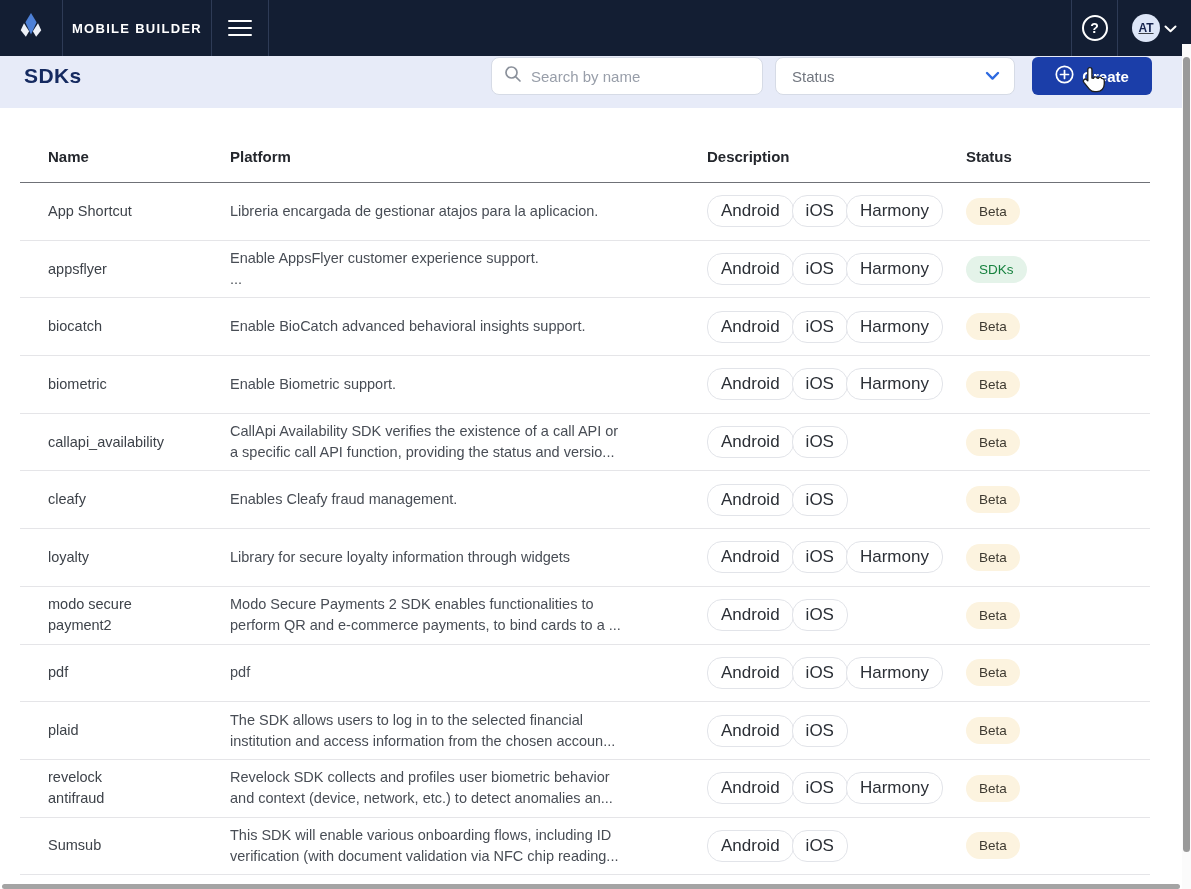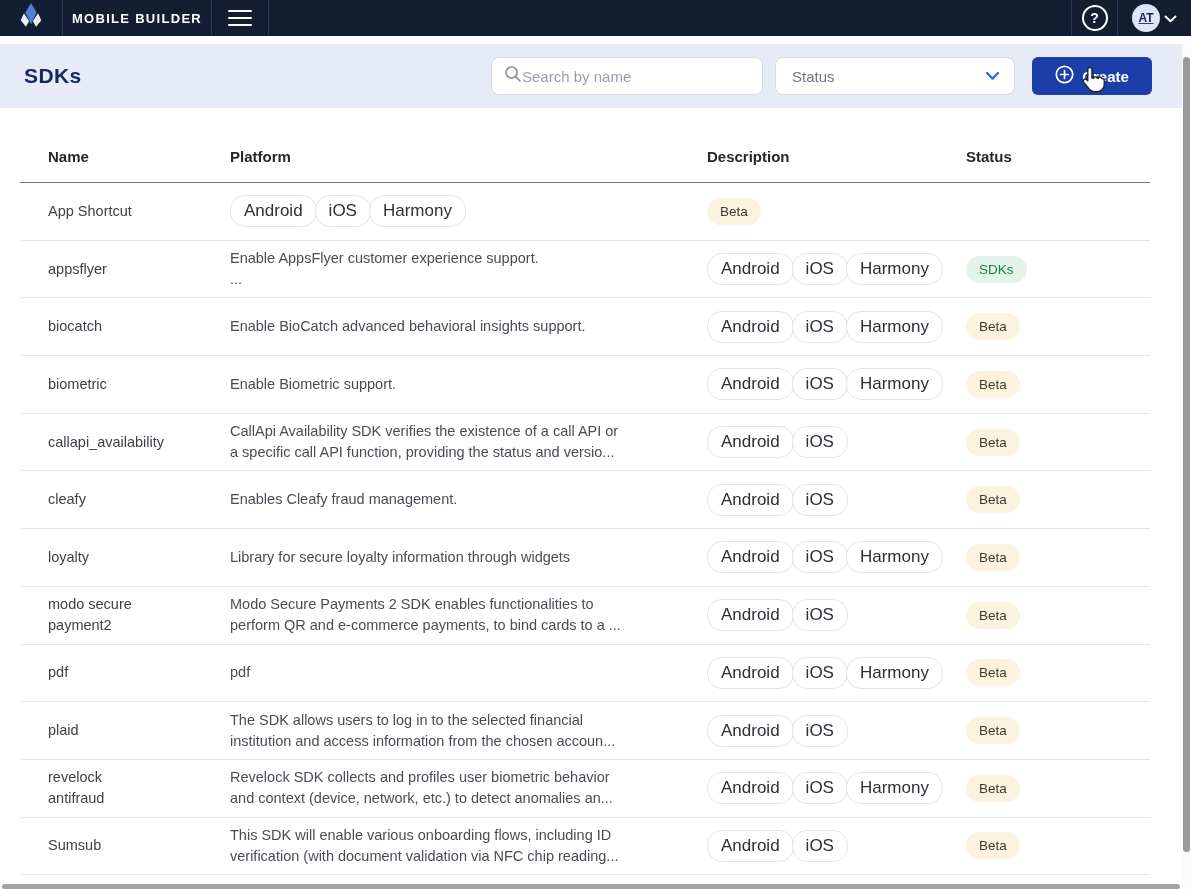--- a/index.html
+++ b/index.html
@@ -6,21 +6,21 @@
   html, body { width: 1191px; height: 889px; overflow: hidden; }
   body {
     font-family: "Liberation Sans", sans-serif;
     background: #ffffff;
     position: relative;
     color: #3c4047;
   }
 
   
   .topbar {
-    position: absolute; top: 0; left: 0; width: 1191px; height: 36px;
+    position: absolute; top: 0; left: 0; width: 1191px; height: 56px;
     background: #131e33; display: flex; align-items: stretch; z-index: 5;
   }
   .tb-sec { display: flex; align-items: center; justify-content: center; }
   .tb-div { width: 1px; background: #2e3b56; }
   .tb-logo { width: 62px; }
   .tb-brand { width: 148px; }
   .brand-text {
     color: #ffffff; font-weight: bold; font-size: 13px; letter-spacing: 1.3px;
     white-space: nowrap;
   }
@@ -46,21 +46,21 @@
     position: absolute; top: 44px; left: 0; width: 1191px; height: 64px;
     background: #e7ebf8; z-index: 4;
   }
   .page-title {
     position: absolute; left: 24px; top: 50%; transform: translateY(-50%);
     font-size: 21px; font-weight: bold; color: #152a60; letter-spacing: .4px;
   }
   .search-box {
     position: absolute; left: 491px; top: 13px; width: 272px; height: 38px;
     background: #ffffff; border: 1px solid #d6dbe6; border-radius: 8px;
-    display: flex; align-items: center; padding: 0 12px; 
+    display: flex; align-items: center; padding: 0 12px; gap: 9px;
   }
   .search-box input {
     border: none; outline: none; flex: 1; font-size: 15px; color: #333;
     font-family: "Liberation Sans", sans-serif; background: transparent;
   }
   .search-box input::placeholder { color: #989ea9; }
   .status-select {
     position: absolute; left: 775px; top: 13px; width: 240px; height: 38px;
     background: #ffffff; border: 1px solid #d6dbe6; border-radius: 8px;
     display: flex; align-items: center; justify-content: space-between;
@@ -225,20 +225,21 @@
   <div class="thead">
     <div class="th th-name">Name</div>
     <div class="th">Platform</div>
     <div class="th">Description</div>
     <div class="th">Status</div>
     <div class="th"></div>
   </div>
   <div id="tbody">
   <div class="row">
     <div class="cell-name">App Shortcut</div>
+    <div class="cell-desc">Libreria encargada de gestionar atajos para la aplicacion.</div>
     <div class="cell-platform">
           <span class="chip">Android</span>
           <span class="chip">iOS</span>
           <span class="chip">Harmony</span>
         </div>
     <div class="cell-status">
       <span class="badge beta">Beta</span>
     </div>
     <div class="cell-toggle">
       <span class="toggle on"><span class="knob"></span></span>

